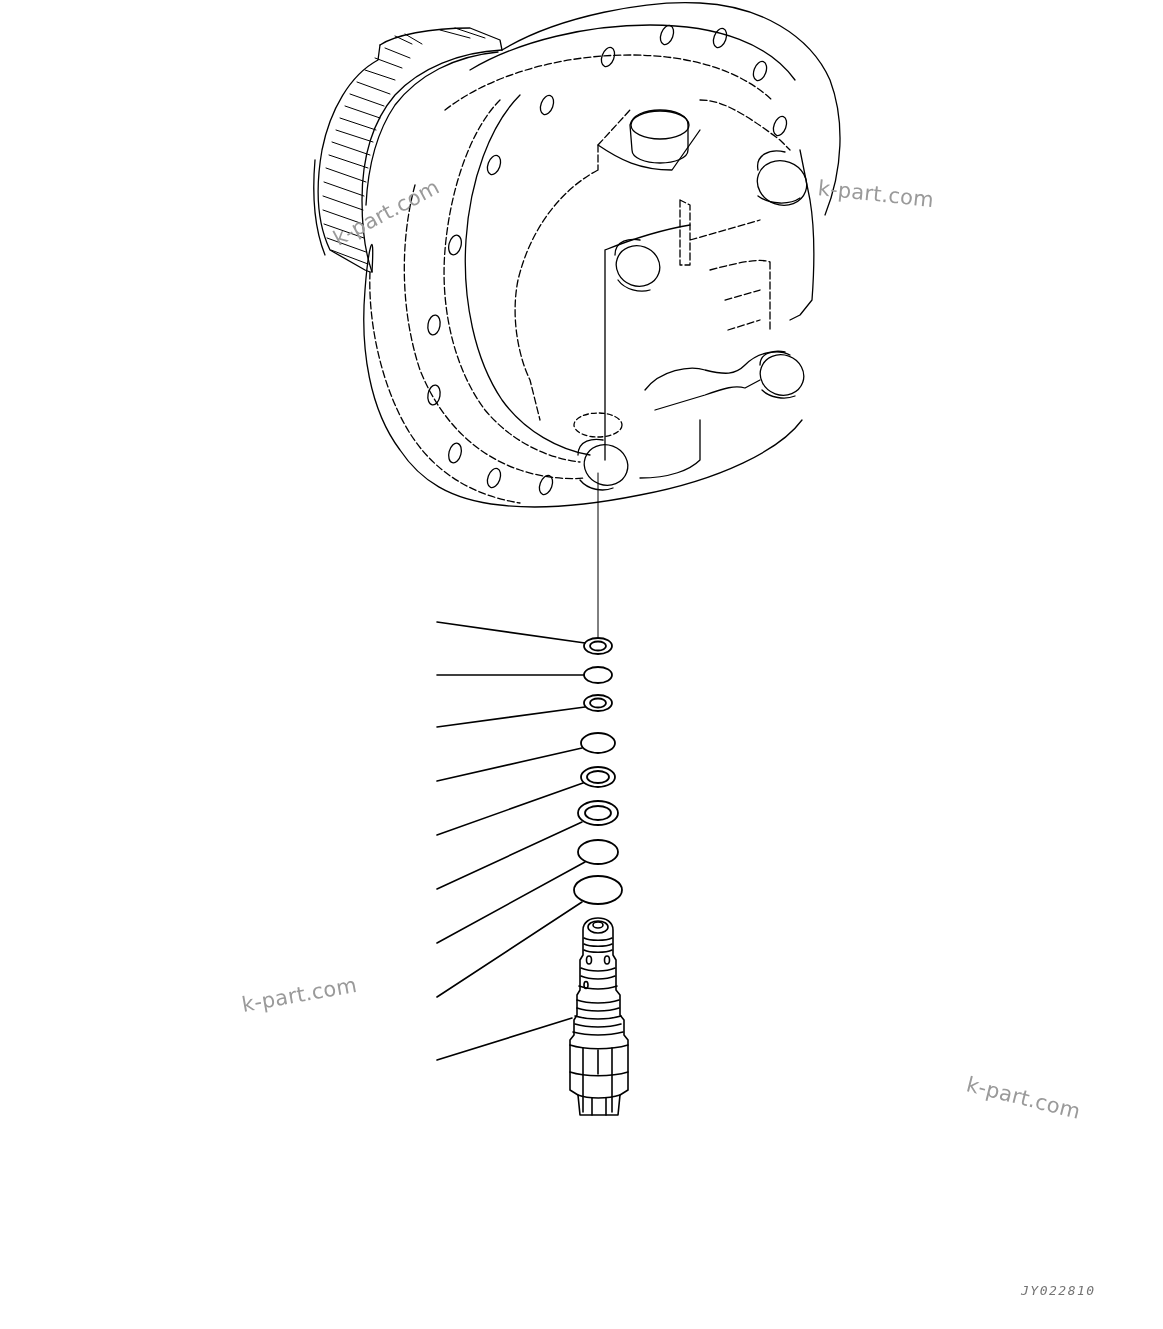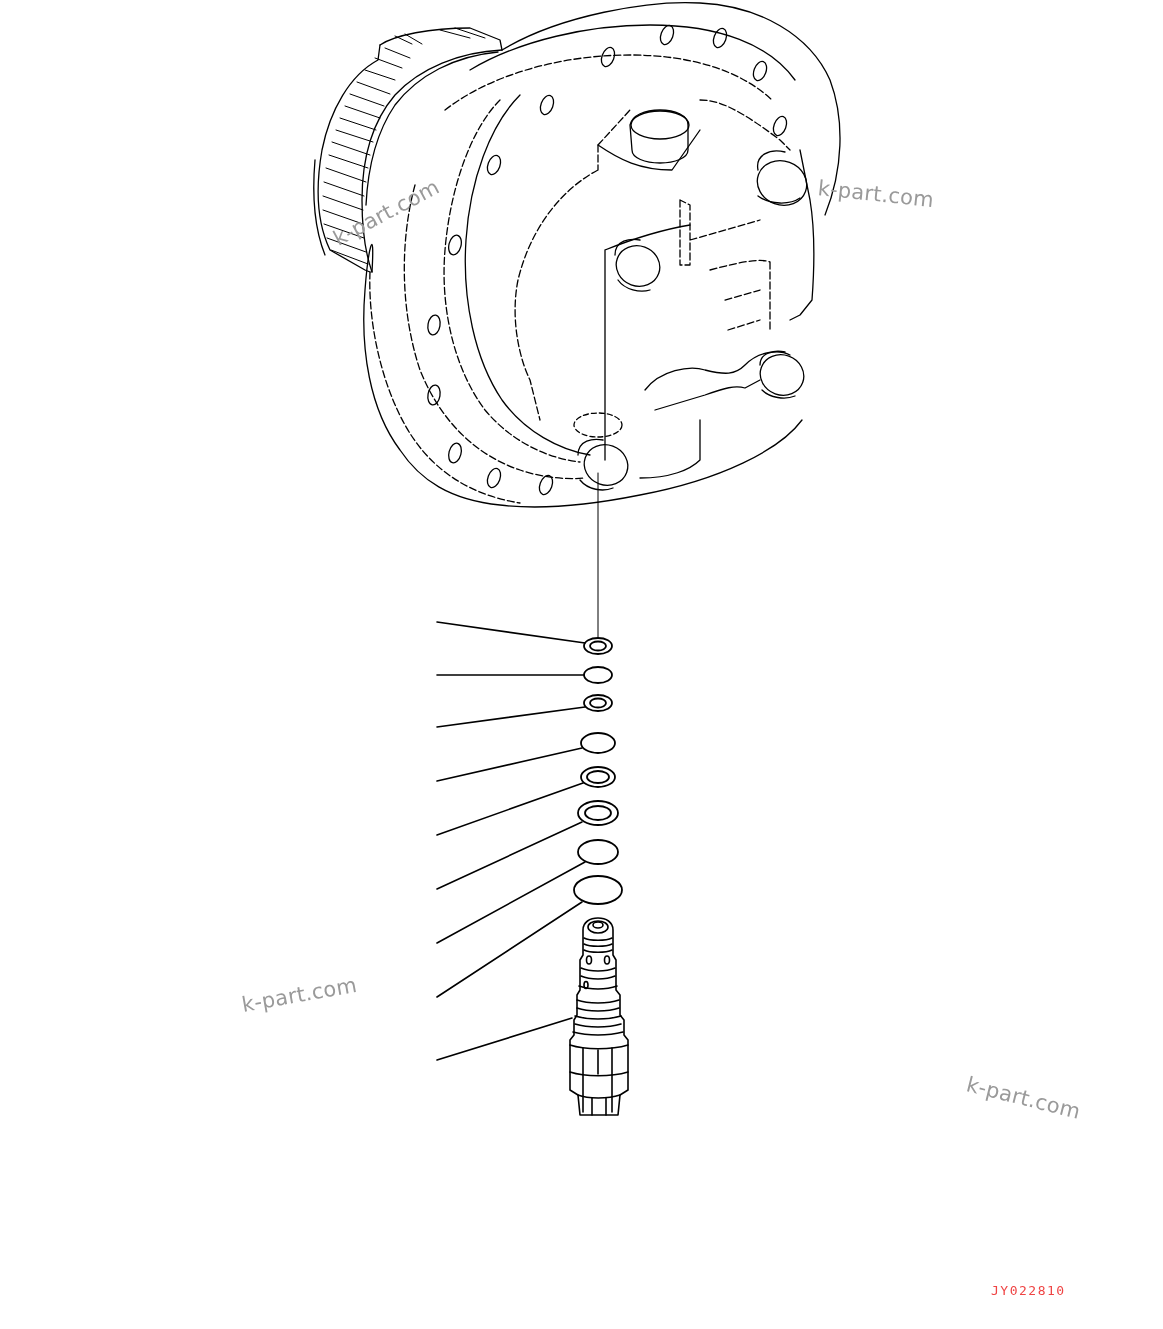--- a/index.html
+++ b/index.html
@@ -1,19 +1,19 @@
 <!DOCTYPE html>
 <html><head>
 <meta charset="utf-8">
 <style>
   html, body { margin: 0; padding: 0; background: #ffffff; }
   body { width: 1163px; height: 1329px; position: relative; overflow: hidden; font-family: "Liberation Sans", sans-serif; }
   #canvas { position: absolute; left: 0; top: 0; width: 1163px; height: 1329px; }
   .wm { position: absolute; color: #9a9a9a; font-family: "DejaVu Sans", sans-serif; font-size: 21px; white-space: nowrap; transform-origin: left center; letter-spacing: 0.2px; }
-  .code { position: absolute; left: 991px; top: 1283px; font-family: "DejaVu Sans Mono", monospace; font-size: 13px; color: #ef4444; letter-spacing: 1.5px; }
+  .code { position: absolute; left: 1021px; top: 1283px; font-family: "DejaVu Sans Mono", monospace; font-size: 13px; color: #737373; letter-spacing: 1.5px; font-style: italic; }
 </style>
 </head>
 <body>
 
 <svg id="canvas" viewBox="0 0 1163 1329" xmlns="http://www.w3.org/2000/svg">
   <g fill="none" stroke="#000" stroke-width="1.3" stroke-linecap="round" stroke-linejoin="round">
 
     <g>
 
       <g>

